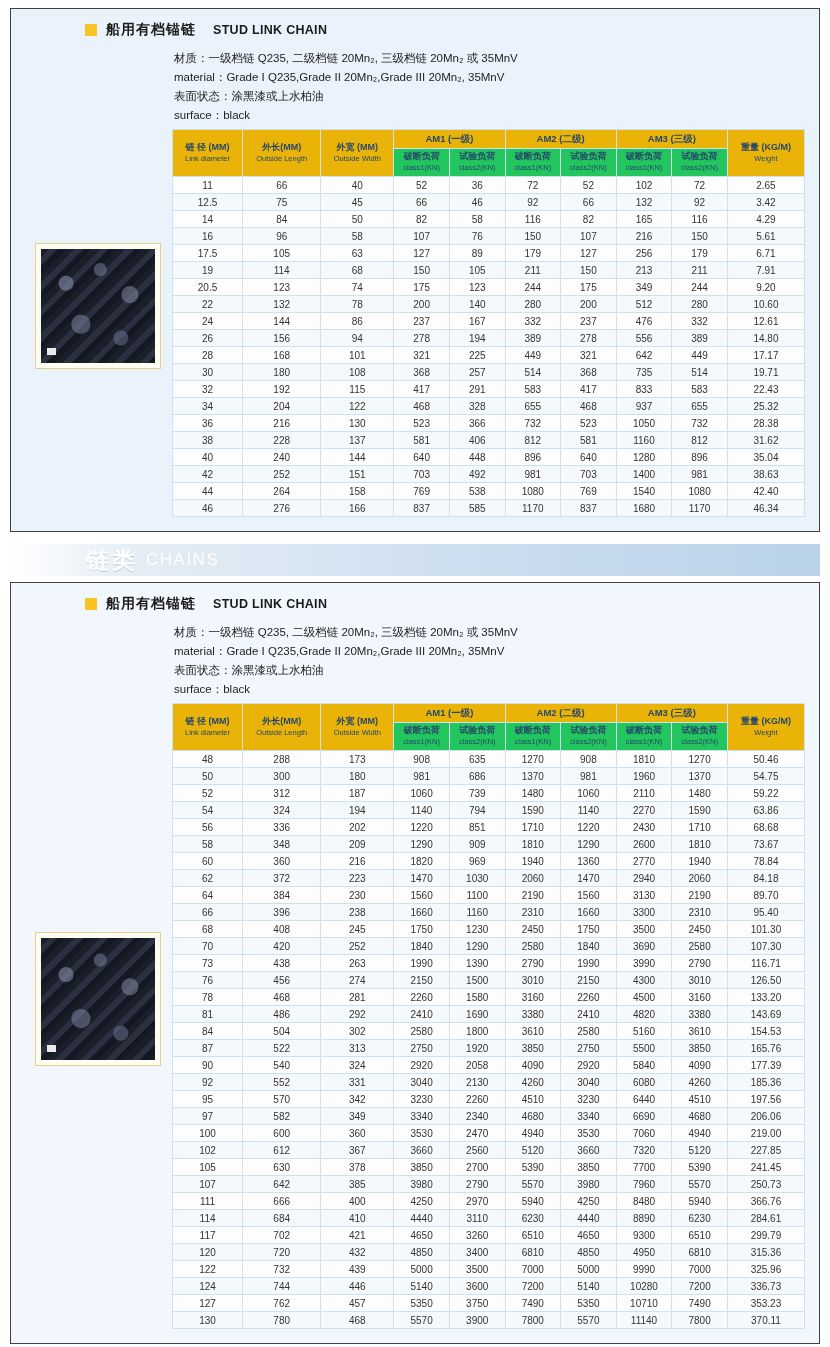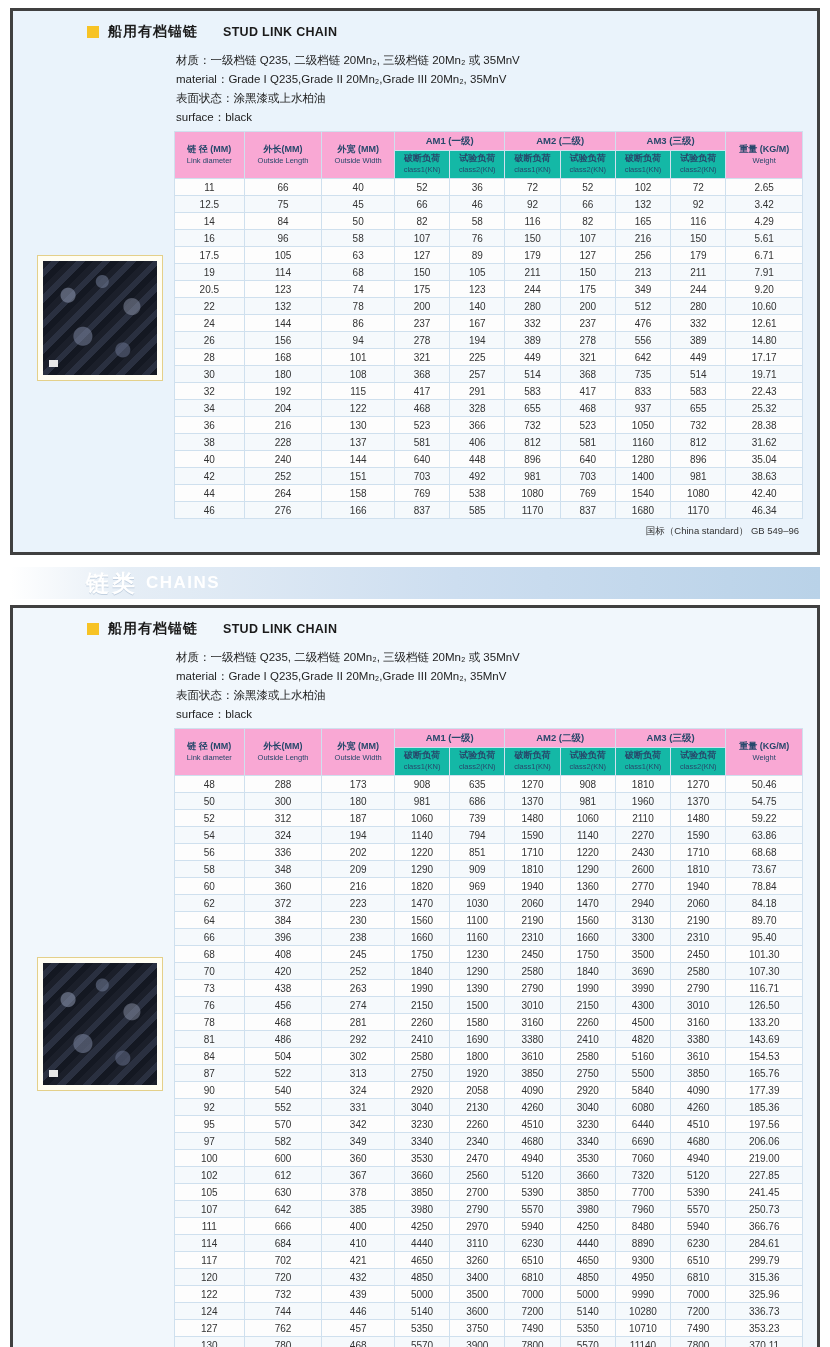--- a/index.html
+++ b/index.html
@@ -16,21 +16,21 @@
   .page {
     width: 830px;
     position: relative;
     background: #fff;
   }
 
   
   .panel {
     margin: 0 10px;
     background: #eaf3fb;
-    border: 3px solid #404040;
+    border: 1px solid #404040;
     padding: 10px 14px 14px 14px;
     box-sizing: border-box;
     width: 810px;
   }
   .panel.first { margin-top: 8px; }
 
   
   .sec-title {
     display: flex;
     align-items: center;
@@ -48,21 +48,21 @@
     font-size: 14px;
     font-weight: bold;
     color: #1b1b1b;
     letter-spacing: 1px;
   }
   .sec-en {
     font-size: 12.5px;
     font-weight: bold;
     color: #1b1b1b;
     letter-spacing: 0.3px;
-    margin-left: 16px;
+    margin-left: 8px;
   }
 
   
   .body-row {
     display: flex;
     align-items: center;
   }
   .left-col {
     width: 145px;
     flex: none;
@@ -123,29 +123,29 @@
     background: #ffffff;
     font-size: 10.5px;
   }
   table.spec-table th,
   table.spec-table td {
     border: 1px solid #cfe0ee;
     text-align: center;
     color: #333;
   }
   thead tr.grp th {
-    background: #f9a8d4;
+    background: #eab308;
     color: #27486b;
     font-size: 9.5px;
     font-weight: bold;
     padding: 3px 2px;
     line-height: 12px;
   }
   thead tr.sub th {
-    background: #14b8a6;
+    background: #22c55e;
     color: #27486b;
     font-size: 8.5px;
     font-weight: bold;
     padding: 2px 1px 3px 1px;
     line-height: 11px;
   }
   thead th .cn { display: block; font-size: 9px; }
   thead th .en { display: block; font-size: 7.5px; font-weight: normal; }
   tbody td {
     padding: 2.5px 2px;
@@ -178,21 +178,21 @@
     color: #ffffff;
     letter-spacing: 3px;
     margin-left: 76px;
     text-shadow: 0 1px 0 rgba(120,150,180,0.35);
   }
   .chapter-en {
     font-size: 17px;
     color: #ffffff;
     letter-spacing: 1.5px;
     margin-left: 8px;
-    font-weight: bold;
+    font-weight: normal;
   }
 
   .panel2 { background: #f1f7fc; }
 </style>
 </head>
 <body>
 
 <div class="page">
 
   <div class="panel first">
@@ -505,21 +505,20 @@
                 <td>585</td>
                 <td>1170</td>
                 <td>837</td>
                 <td>1680</td>
                 <td>1170</td>
                 <td>46.34</td>
               </tr>
             </tbody>
         </table>
 
-        <div class="std-note">国标（China standard） GB 549–96</div>
       </div>
     </div>
   </div>
 
   <div class="chapter">
     <span class="chapter-cn">链类</span>
     <span class="chapter-en">CHAINS</span>
   </div>
 
   <div class="panel panel2">

